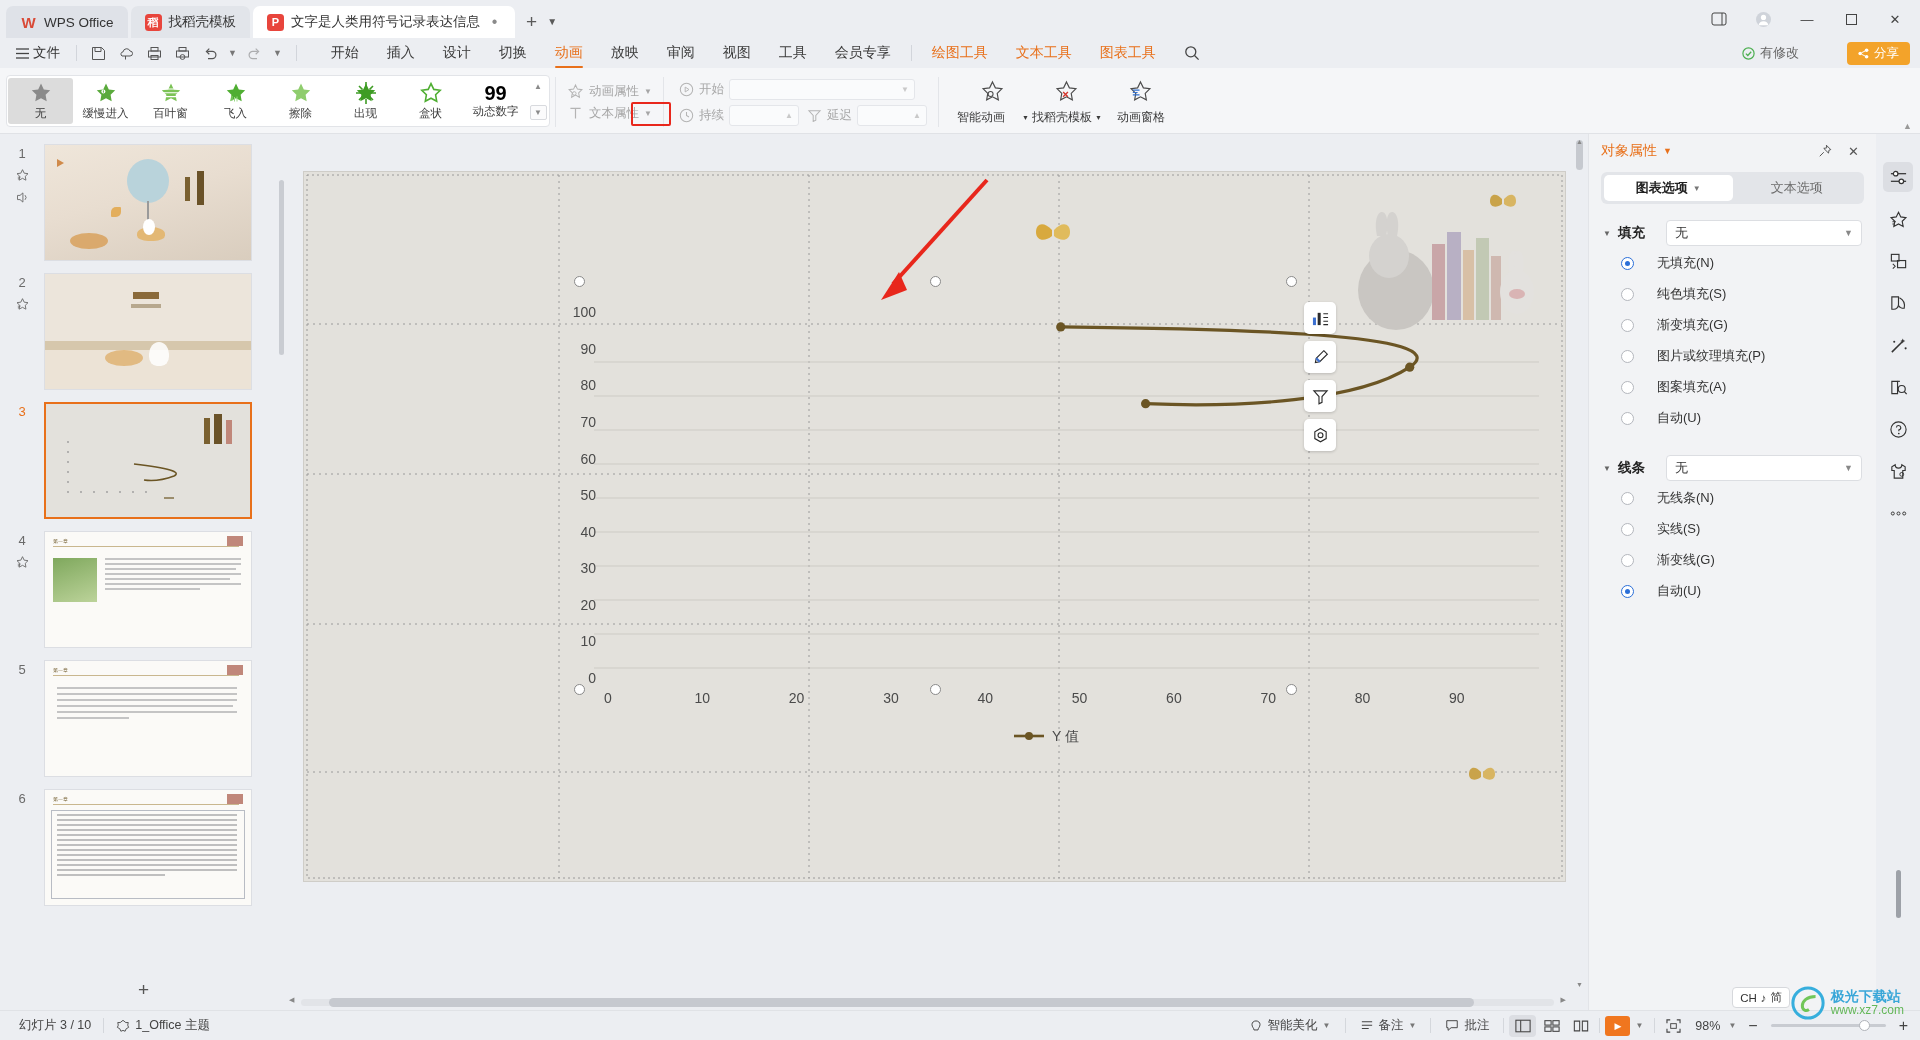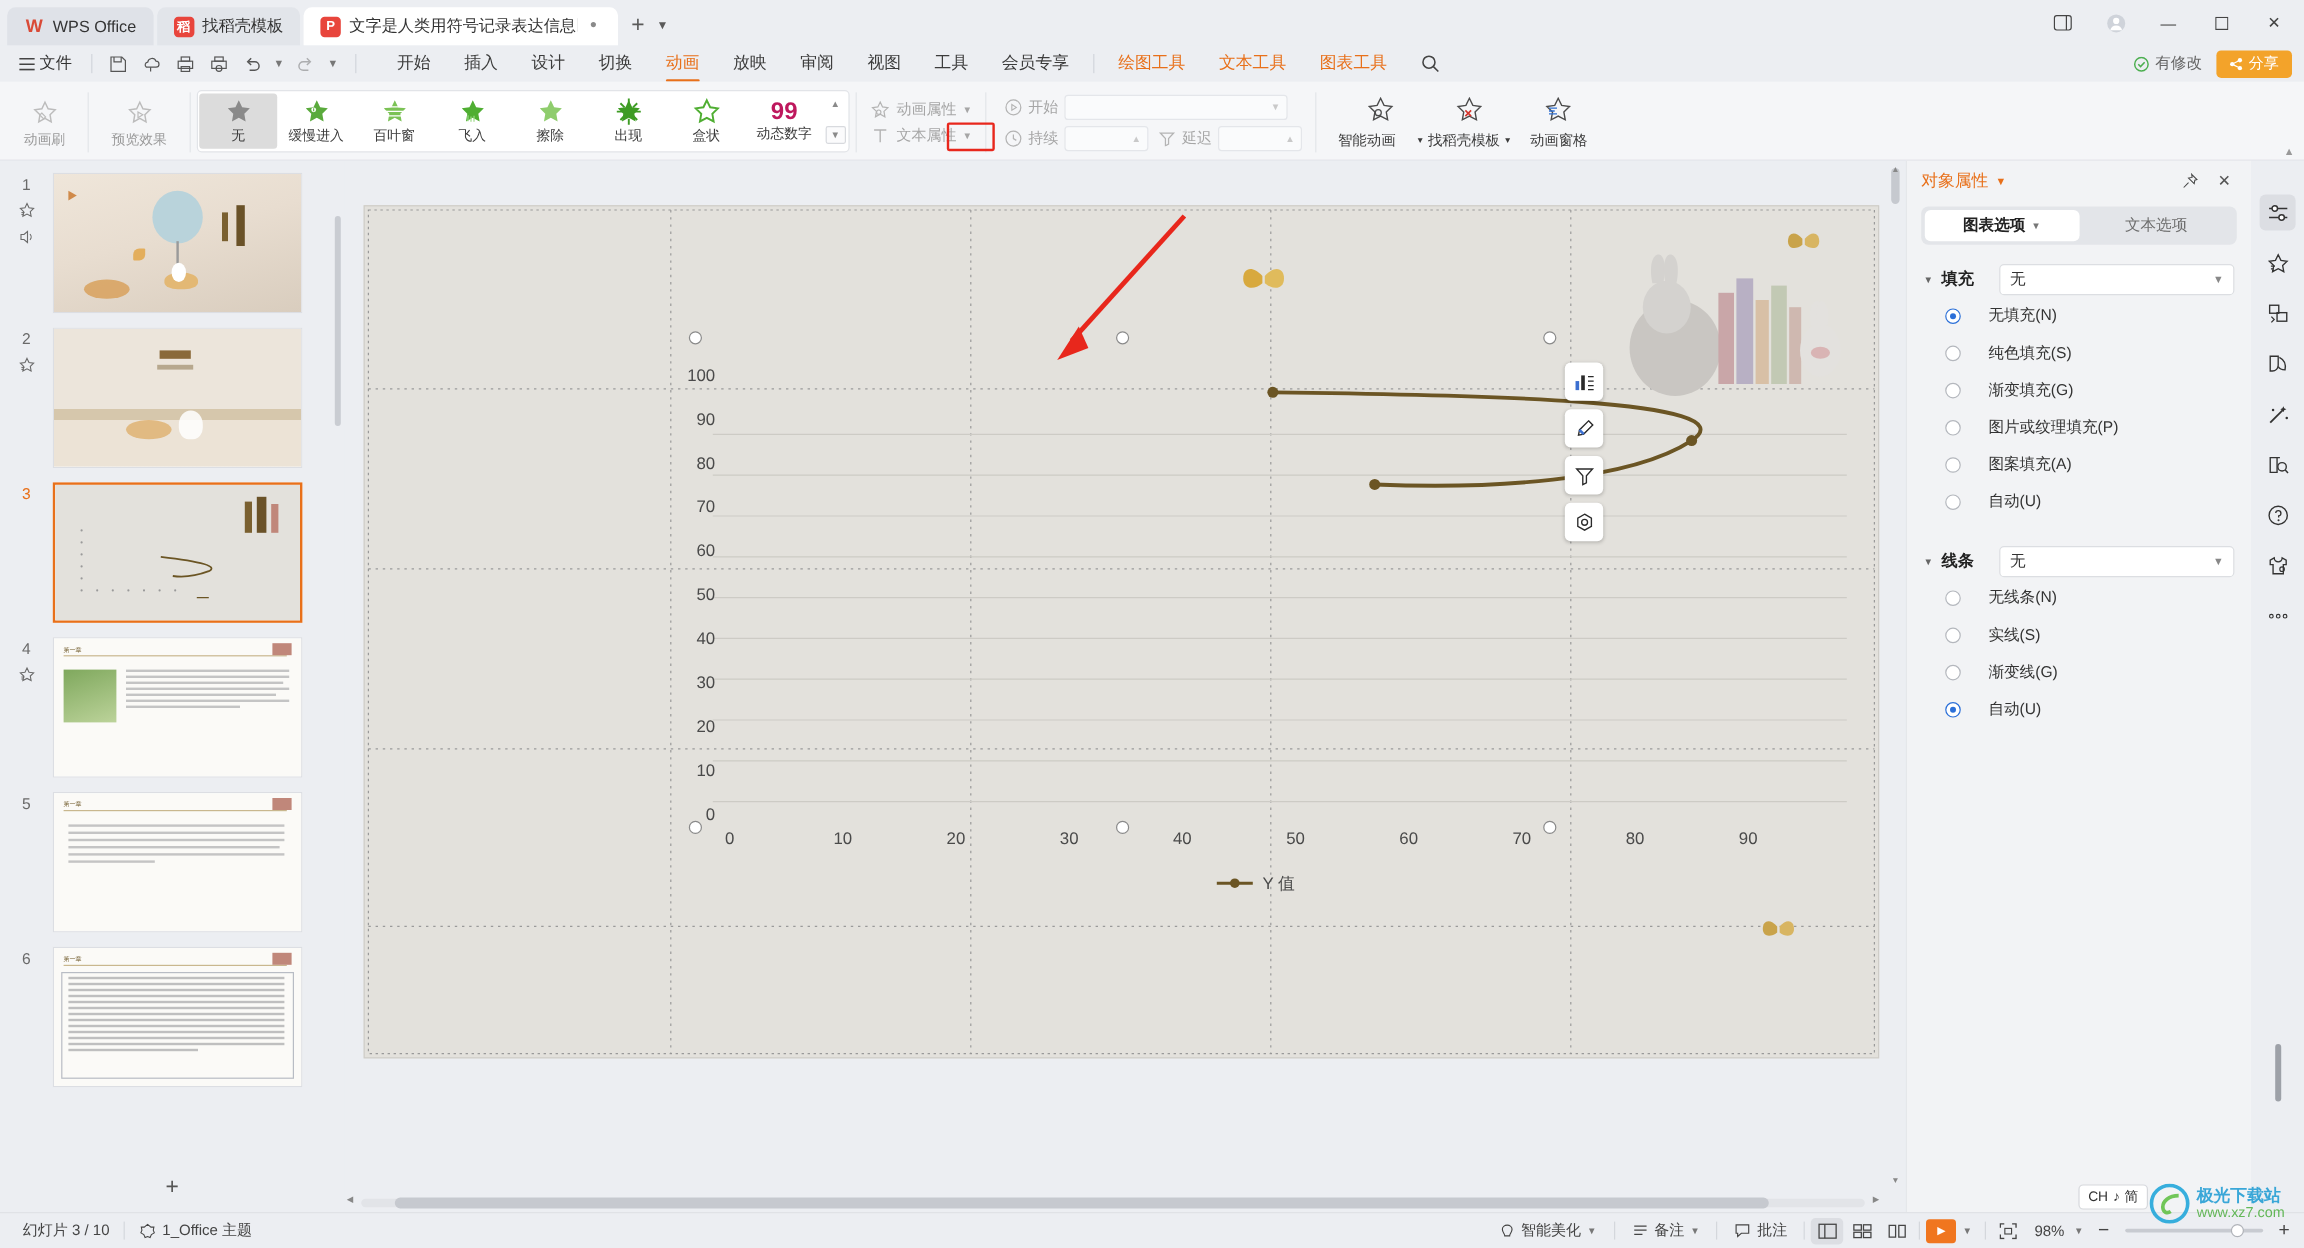--- a/index.html
+++ b/index.html
@@ -49,21 +49,21 @@
   .mb-sep { width:1px; height:16px; background:#d2d5db; margin:0 6px; }
   .qicon { width:26px;height:24px;display:flex;align-items:center;justify-content:center;color:#555; }
   .menus { display:flex; align-items:center; margin-left:14px; }
   .menu { padding:0 14px; height:28px; display:flex;align-items:center;
           font-size:14px; color:#3c3c3c; position:relative;}
   .menu.active { color:#e8701a; }
   .menu.active::after { content:""; position:absolute; left:14px; right:14px; bottom:-1px; height:2.5px; background:#e8701a; border-radius:2px;}
   .menu.tool { color:#e8701a; }
   .mb-right { position:absolute; right:10px; display:flex; align-items:center; gap:12px; }
   .pill { display:flex;align-items:center;gap:5px;font-size:13px;color:#666; }
-  .pill.share { background:#f3a32a; color:#fff; padding:3px 11px; border-radius:4px; font-size:12.5px;}
+  .pill.share { background:#f3a32a; color:#fff; padding:3px 11px; border-radius:4px; font-size:12.5px;margin-left:36px;}
 
   
   .ribbon {
     height:66px; background:#f5f6f8; border-bottom:1px solid #e0e2e6;
     display:flex; align-items:stretch; padding:3px 6px 0 6px; flex:0 0 66px; position:relative;
   }
   .rgroup { display:flex; align-items:stretch; }
   .rsep { width:1px; background:#e3e5e9; margin:6px 5px; }
   .rbtn {
     width:62px; display:flex; flex-direction:column; align-items:center; justify-content:center;
@@ -318,42 +318,20 @@
             <circle cx="8.6" cy="8.8" r="1.8" fill="#fff"></circle>
             <line x1="3.6" y1="4.7" x2="7.3" y2="2.9" stroke="#fff"></line>
             <line x1="3.6" y1="6.3" x2="7.3" y2="8.1" stroke="#fff"></line>
           </svg>
         <span>分享</span>
       </div>
     </div>
   </div>
 
   <div class="ribbon">
-    <div class="rgroup">
-      <div class="rbtn">
-        <span>
-          <svg width="23" height="23" viewBox="0 0 23 23">
-              <path d="M11.5 2.2l2.6 5.4 5.9.8-4.3 4.2 1 5.9-5.2-2.8-5.2 2.8 1-5.9L3 8.4l5.9-.8z" fill="none" stroke="#bcbcbc" stroke-width="1.2"></path>
-              <path d="M8.8 11.2l3.2 3.2-1.6 1.6-3.2-3.2z" fill="none" stroke="#bcbcbc" stroke-width="1"></path>
-            </svg>
-        </span>
-        <span>动画刷</span>
-      </div>
-      <div class="rsep"></div>
-      <div class="rbtn" style="width:74px">
-        <span>
-          <svg width="23" height="23" viewBox="0 0 23 23">
-              <path d="M11.5 2.2l2.6 5.4 5.9.8-4.3 4.2 1 5.9-5.2-2.8-5.2 2.8 1-5.9L3 8.4l5.9-.8z" fill="none" stroke="#bcbcbc" stroke-width="1.2"></path>
-              <path d="M10 10.3l4 2.4-4 2.4z" fill="none" stroke="#bcbcbc" stroke-width="1"></path>
-            </svg>
-        </span>
-        <span>预览效果</span>
-      </div>
-      <div class="rsep"></div>
-    </div>
 
     <div class="gallery">
       <div class="gitem sel">
         <span>
           <svg width="24" height="24" viewBox="0 0 24 24">
               <path d="M12 2.6l2.8 5.8 6.4.9-4.6 4.5 1.1 6.4L12 17.2l-5.7 3 1.1-6.4-4.6-4.5 6.4-.9z" fill="#8a8a8a"></path>
             </svg>
         </span>
         <span>无</span>
       </div>
@@ -404,21 +382,21 @@
       </div>
       <div class="gitem">
         <span>
           <svg width="24" height="24" viewBox="0 0 24 24">
               <path d="M12 2.6l2.8 5.8 6.4.9-4.6 4.5 1.1 6.4L12 17.2l-5.7 3 1.1-6.4-4.6-4.5 6.4-.9z" fill="none" stroke="#4fae32" stroke-width="1.6"></path>
             </svg>
         </span>
         <span>盒状</span>
       </div>
       <div class="gitem">
-        <span style="font-size:20px;color:#be185d;font-weight:bold;line-height:20px;">99</span>
+        <span style="font-size:20px;color:#000000;font-weight:bold;line-height:20px;">99</span>
         <span>动态数字</span>
       </div>
       <div class="gspin">
         <span>▲</span>
         <span class="spinbx">▼</span>
       </div>
       <div class="redbox" style="left:624px; top:26px; width:40px; height:24px;"></div>
     </div>
 
     <div class="rsep"></div>

